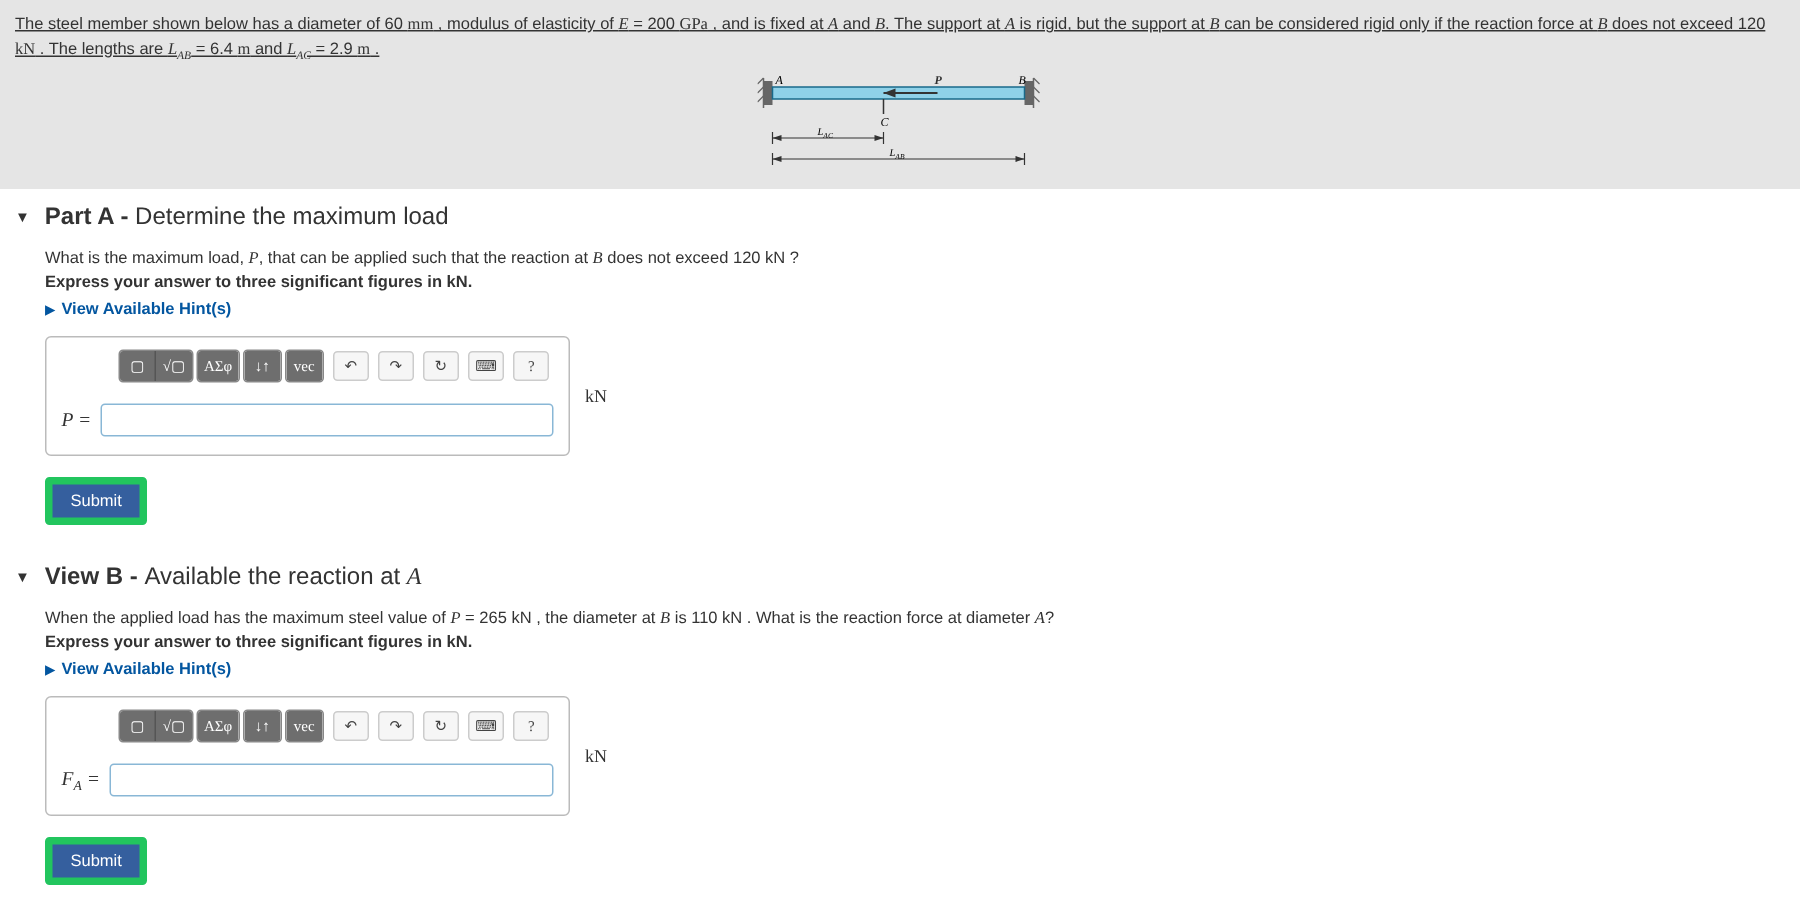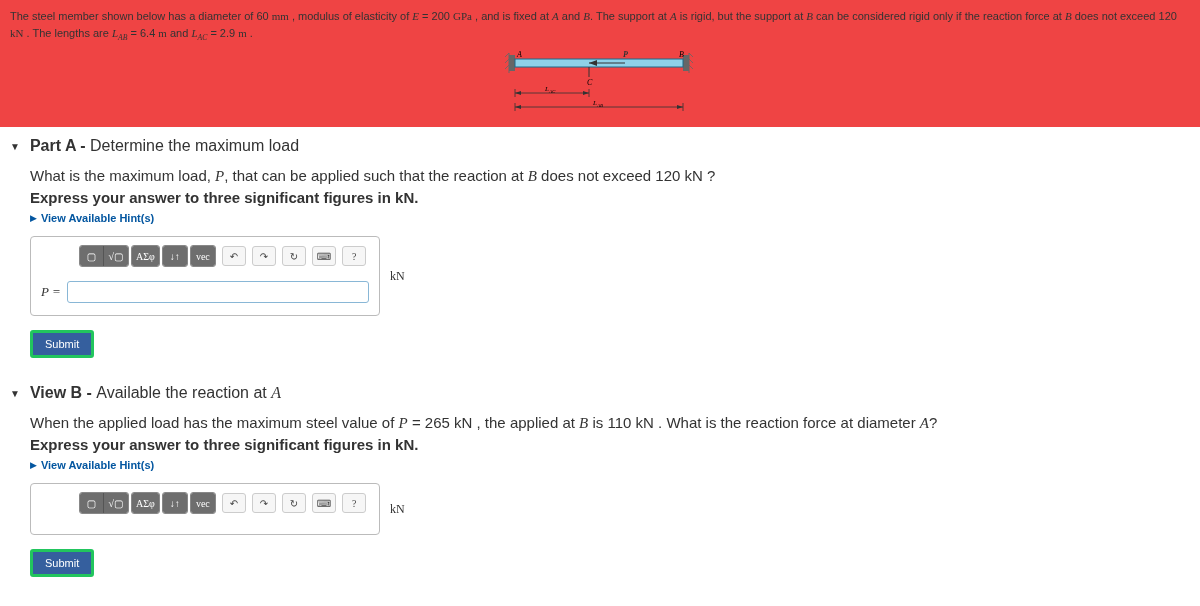--- a/index.html
+++ b/index.html
@@ -4,24 +4,25 @@
 <style>
   * { box-sizing: border-box; }
   body {
     margin: 0;
     font-family: Arial, Helvetica, sans-serif;
     font-size: 11px;
     color: #333;
     background: #fff;
   }
   .problem-statement {
-    background: #ef4444;
+    background: #e5e5e5;
     padding: 8px 10px;
     font-size: 11px;
     line-height: 1.5;
+    text-decoration: underline;
   }
   .problem-statement .math-var { font-style: italic; font-family: 'Times New Roman', serif; }
   .problem-statement .math-unit { font-family: 'Times New Roman', serif; }
   .figure-wrap {
     display: flex;
     justify-content: center;
     margin-top: 6px;
   }
   .figure {
     position: relative;
@@ -41,21 +42,21 @@
   .part-header .tri {
     font-size: 10px;
     color: #333;
   }
   .part-title {
     font-size: 16px;
   }
   .part-body {
     padding-left: 20px;
   }
-  .q-line { font-size: 15px; margin: 4px 0; }
+  .q-line { font-size: 11px; margin: 4px 0; }
   .bold { font-weight: bold; }
   .hints {
     color: #0356a0;
     font-size: 11px;
     margin: 6px 0 12px 0;
     display: flex;
     align-items: center;
     gap: 4px;
     cursor: pointer;
   }
@@ -124,21 +125,21 @@
   .unit-outside {
     font-family: 'Times New Roman', serif;
     font-size: 12px;
     margin-left: 10px;
   }
   .submit-btn {
     display: inline-block;
     margin-top: 14px;
     background: #355f9e;
     color: #fff;
-    border: 3px solid #22c55e;
+    border: 5px solid #22c55e;
     border-radius: 3px;
     font-size: 11px;
     padding: 5px 12px;
     cursor: pointer;
   }
   .math-var { font-style: italic; font-family:'Times New Roman',serif;}
   sub { font-size: 0.7em; }
 </style>
 </head>
 <body>
@@ -249,21 +250,21 @@
 
 <div class="part">
   <div class="part-header">
     <span class="tri">▼</span>
     <span class="part-title">
       <span class="bold">View B - </span><span>Available the reaction at </span><span class="math-var">A</span>
     </span>
   </div>
   <div class="part-body">
     <div class="q-line">
-      <span>When the applied load has the maximum steel value of </span><span class="math-var">P</span><span> = 265 </span><span class="math-unit">kN</span><span> , the applied at </span><span class="math-var">B</span><span> is 110 </span><span class="math-unit">kN</span><span> . What is the reaction force at diameter </span><span class="math-var">A</span><span>?</span>
+      <span>When the applied load has the maximum steel value of </span><span class="math-var">P</span><span> = 265 </span><span class="math-unit">kN</span><span> , the diameter at </span><span class="math-var">B</span><span> is 110 </span><span class="math-unit">kN</span><span> . What is the reaction force at diameter </span><span class="math-var">A</span><span>?</span>
     </div>
     <div class="q-line bold">Express your answer to three significant figures in kN.</div>
     <div class="hints">
       <span class="tri-right">▶</span>
       <span class="bold">View Available Hint(s)</span>
     </div>
 
     <div style="display:flex; align-items:center;">
       <div class="answer-box">
         <div class="toolbar">
@@ -279,19 +280,25 @@
           </div>
           <div class="tb-group">
             <div class="tb-btn">vec</div>
           </div>
           <div class="tb-btn white">↶</div>
           <div class="tb-btn white">↷</div>
           <div class="tb-btn white">↻</div>
           <div class="tb-btn white">⌨</div>
           <div class="tb-btn white">?</div>
         </div>
+        <div class="answer-row">
+          <span class="var">
+            <span>F</span><sub>A</sub><span> = </span>
+          </span>
+          <input class="answer-input" type="text" value="" style="">
+        </div>
       </div>
       <span class="unit-outside">kN</span>
     </div>
 
     <button class="submit-btn">Submit</button>
   </div>
 </div>
 
 </body></html>

